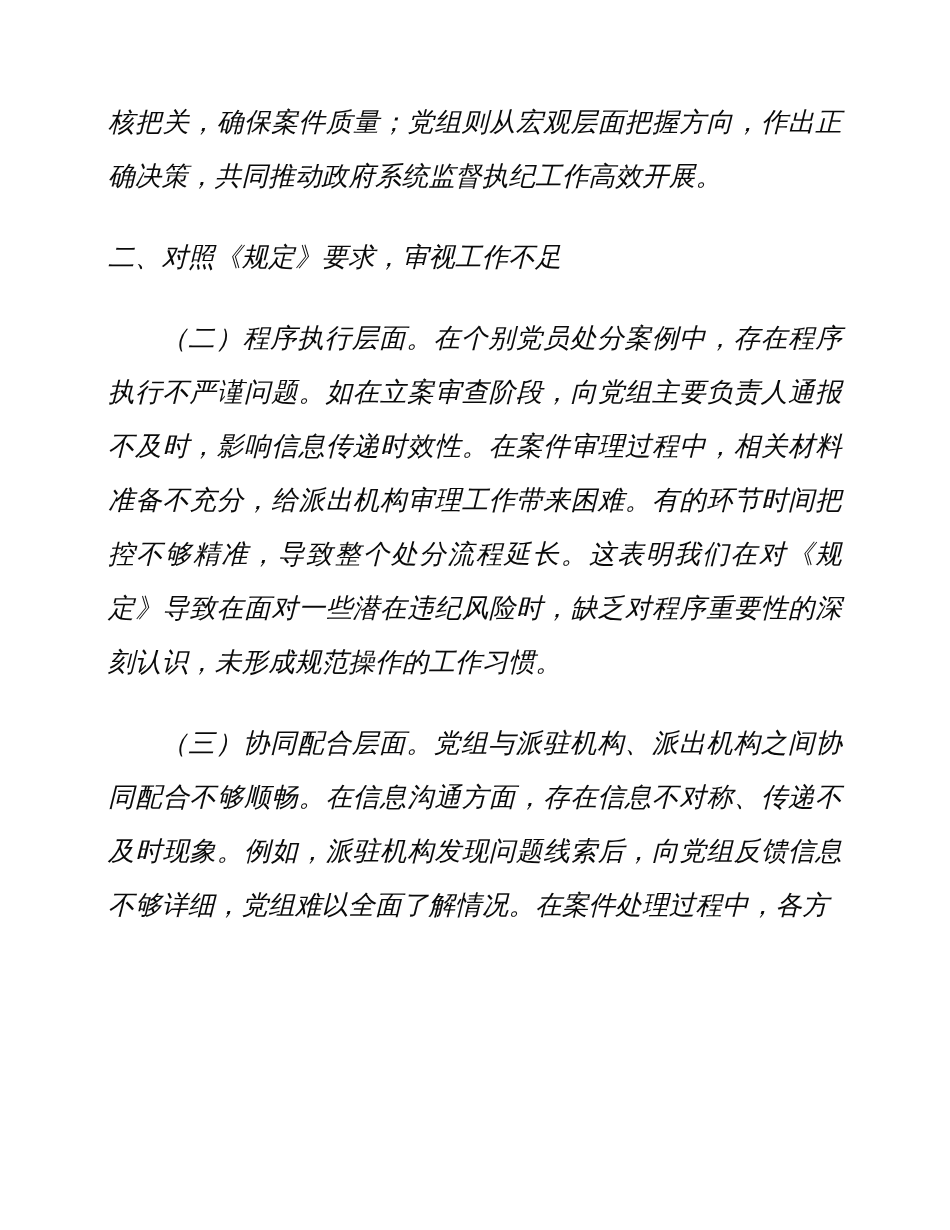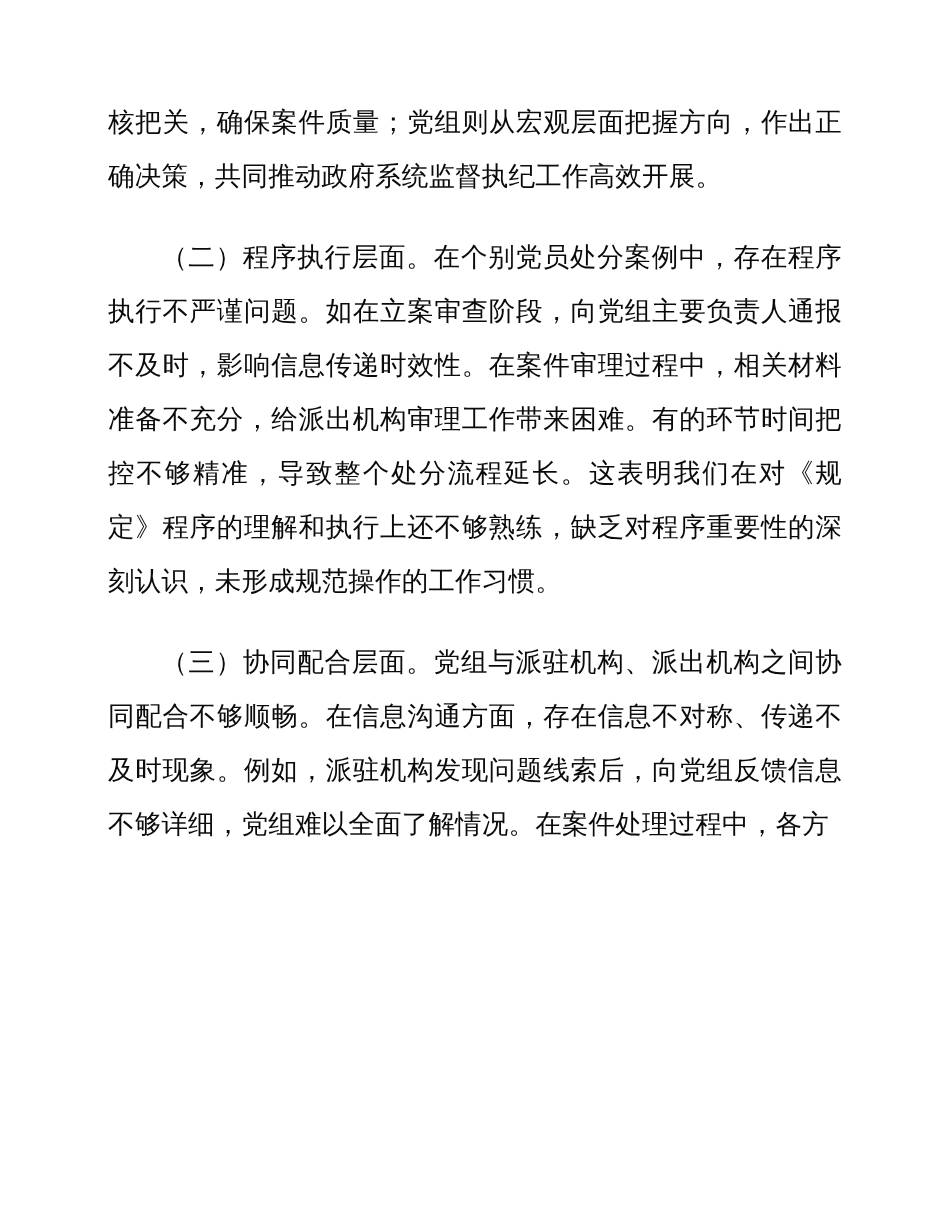--- a/index.html
+++ b/index.html
@@ -14,20 +14,21 @@
     color: #000000;
     overflow: hidden;
   }
   .page {
     position: relative;
     width: 950px;
     height: 1230px;
     box-sizing: border-box;
     padding: 95px 108px 60px 108px;
     background: #ffffff;
+    font-style: italic;
   }
   .doc-body {
     font-size: 26.5px;
     line-height: 54px;
     letter-spacing: 0.2px;
     text-align: justify;
     text-justify: inter-ideograph;
     color: #0a0a0a;
   }
   p.para {
@@ -46,20 +47,21 @@
   }
 </style>
 </head>
 <body>
 
 <div class="page">
   <div class="doc-body">
 
     <p class="para">核把关，确保案件质量；党组则从宏观层面把握方向，作出正确决策，共同推动政府系统监督执纪工作高效开展。</p>
 
+    <p class="para heading gap">二、对照《规定》要求，审视工作不足</p>
 
 
-    <p class="para indent gap">（二）程序执行层面。在个别党员处分案例中，存在程序执行不严谨问题。如在立案审查阶段，向党组主要负责人通报不及时，影响信息传递时效性。在案件审理过程中，相关材料准备不充分，给派出机构审理工作带来困难。有的环节时间把控不够精准，导致整个处分流程延长。这表明我们在对《规定》程序的理解和执行上还不够熟练，缺乏对程序重要性的深刻认识，未形成规范操作的工作习惯。</p>
+    <p class="para indent gap">（二）程序执行层面。在个别党员处分案例中，存在程序执行不严谨问题。如在立案审查阶段，向党组主要负责人通报不及时，影响信息传递时效性。在案件审理过程中，相关材料准备不充分，给派出机构审理工作带来困难。有的环节时间把控不够精准，导致整个处分流程延长。这表明我们在对《规定》导致在面对一些潜在违纪风险时，缺乏对程序重要性的深刻认识，未形成规范操作的工作习惯。</p>
 
     <p class="para indent gap">（三）协同配合层面。党组与派驻机构、派出机构之间协同配合不够顺畅。在信息沟通方面，存在信息不对称、传递不及时现象。例如，派驻机构发现问题线索后，向党组反馈信息不够详细，党组难以全面了解情况。在案件处理过程中，各方</p>
 
   </div>
 </div>
 
 </body></html>

